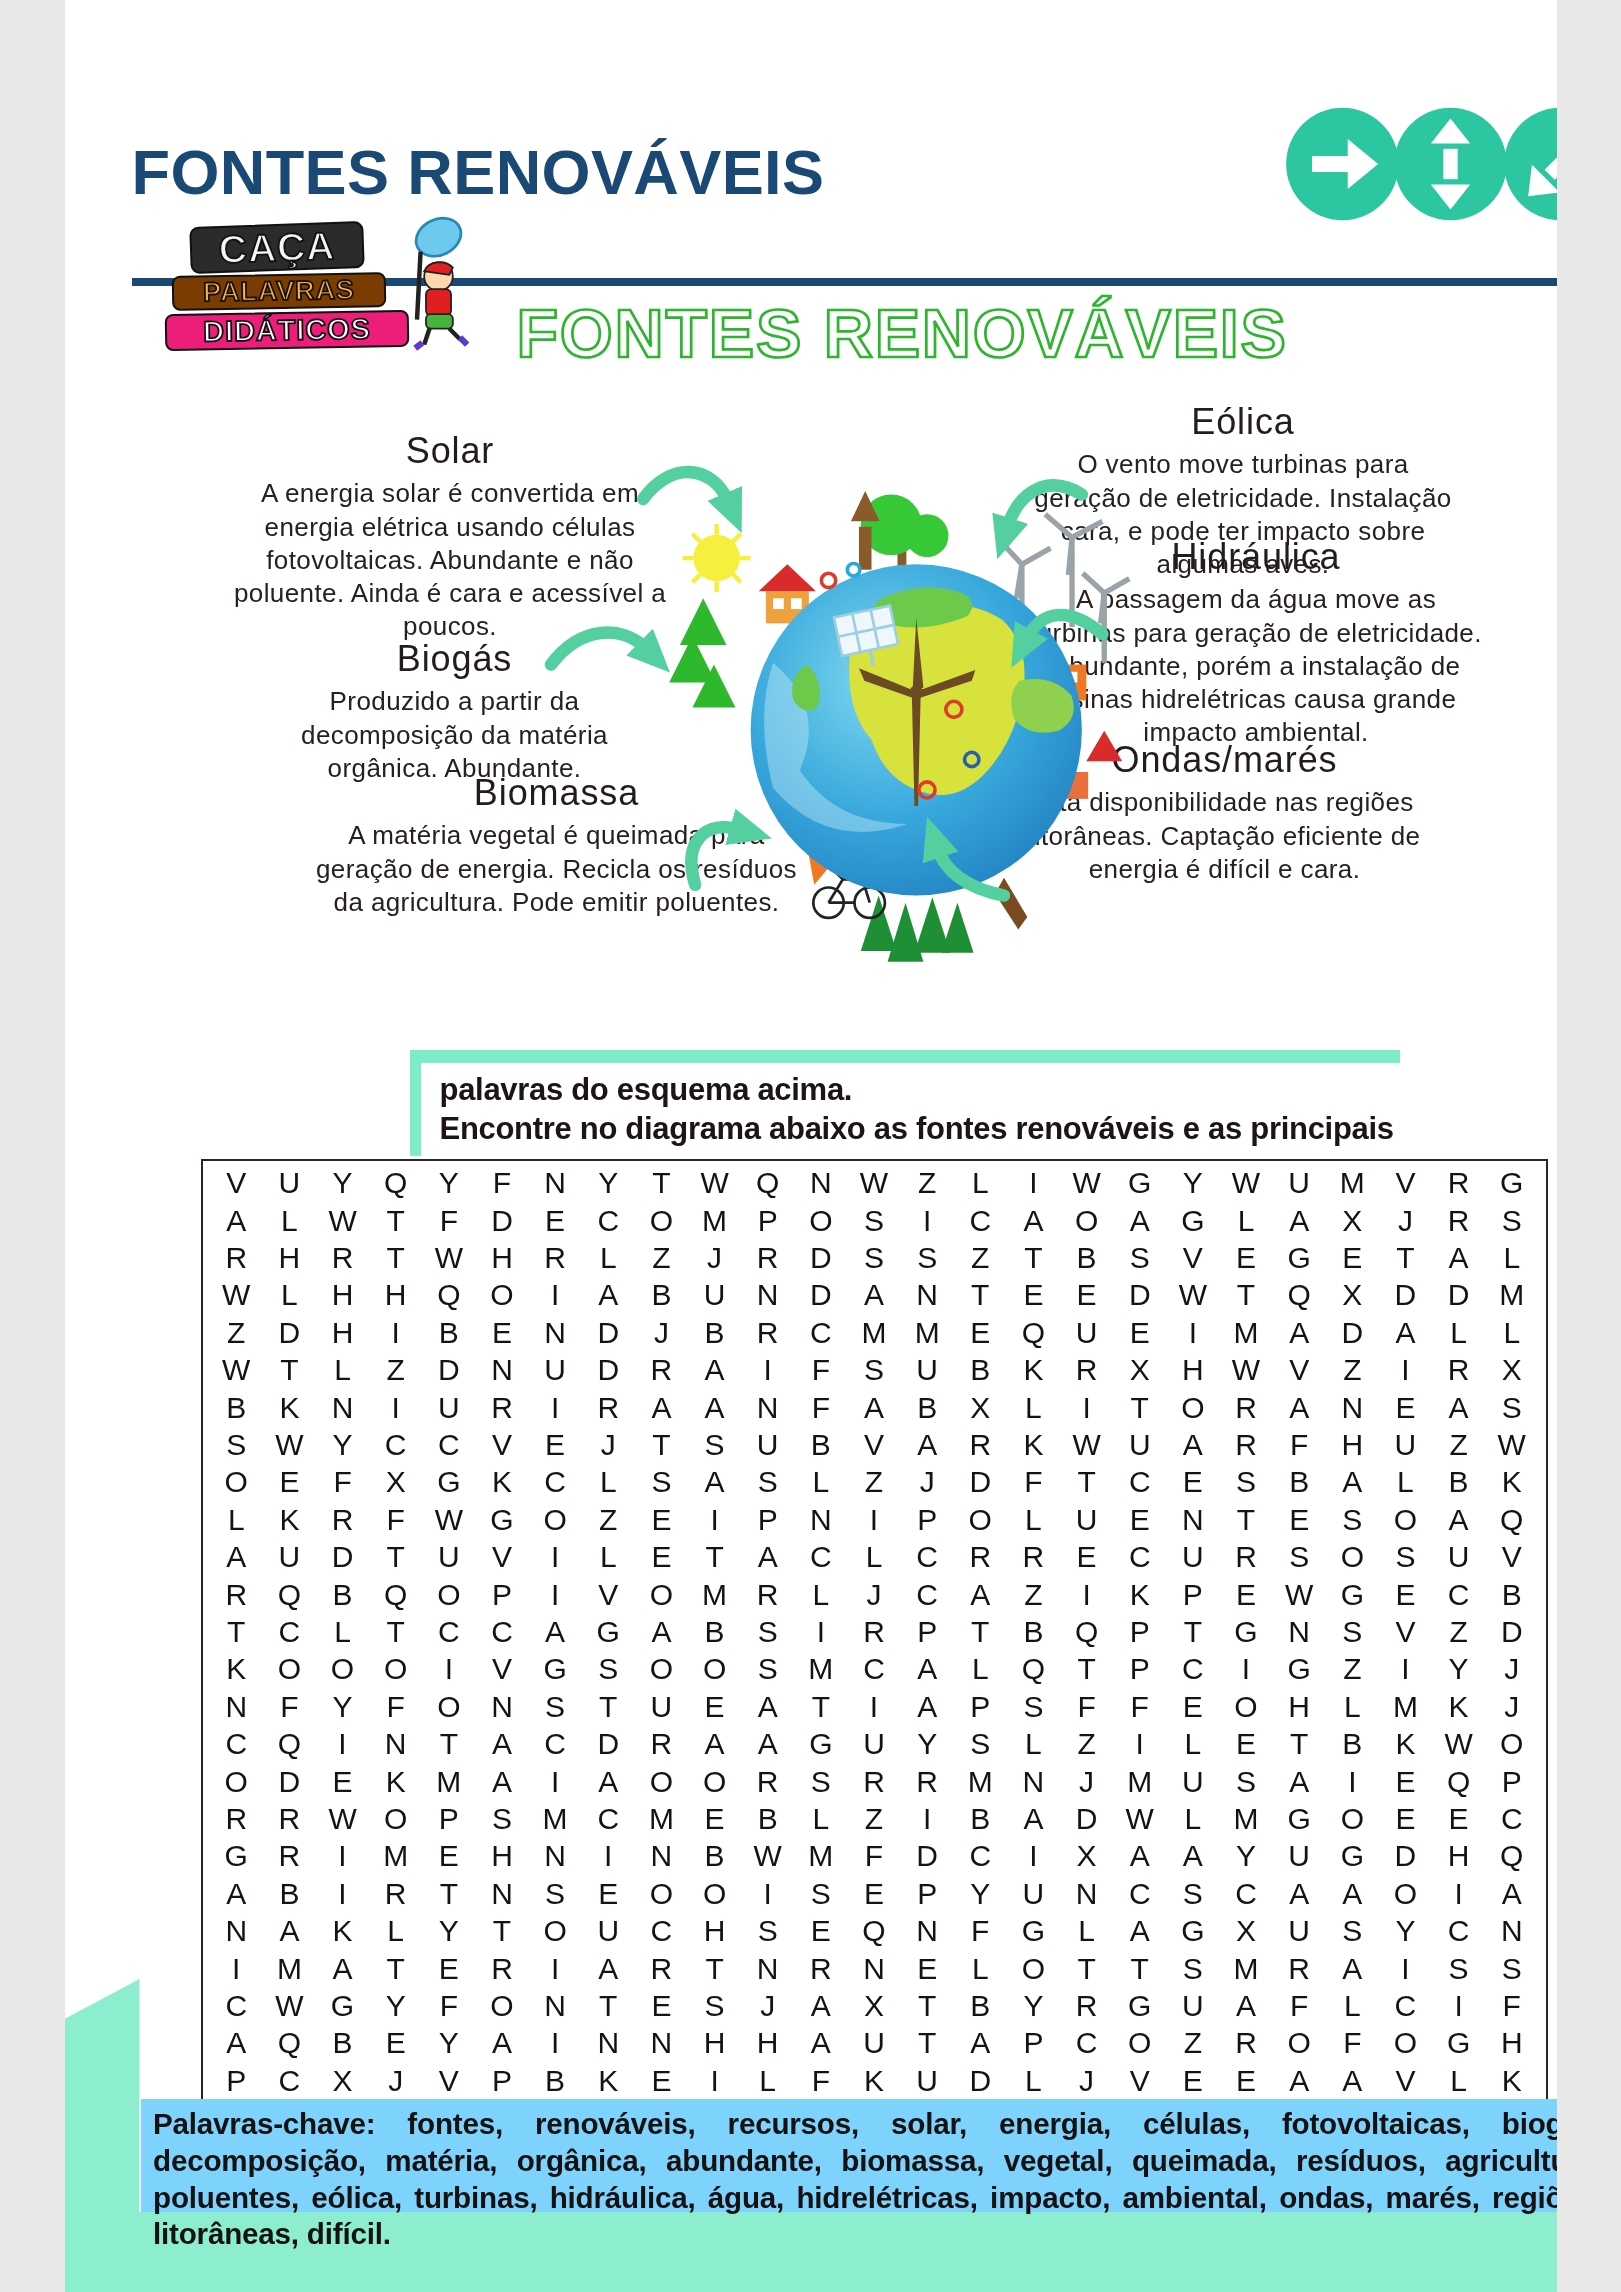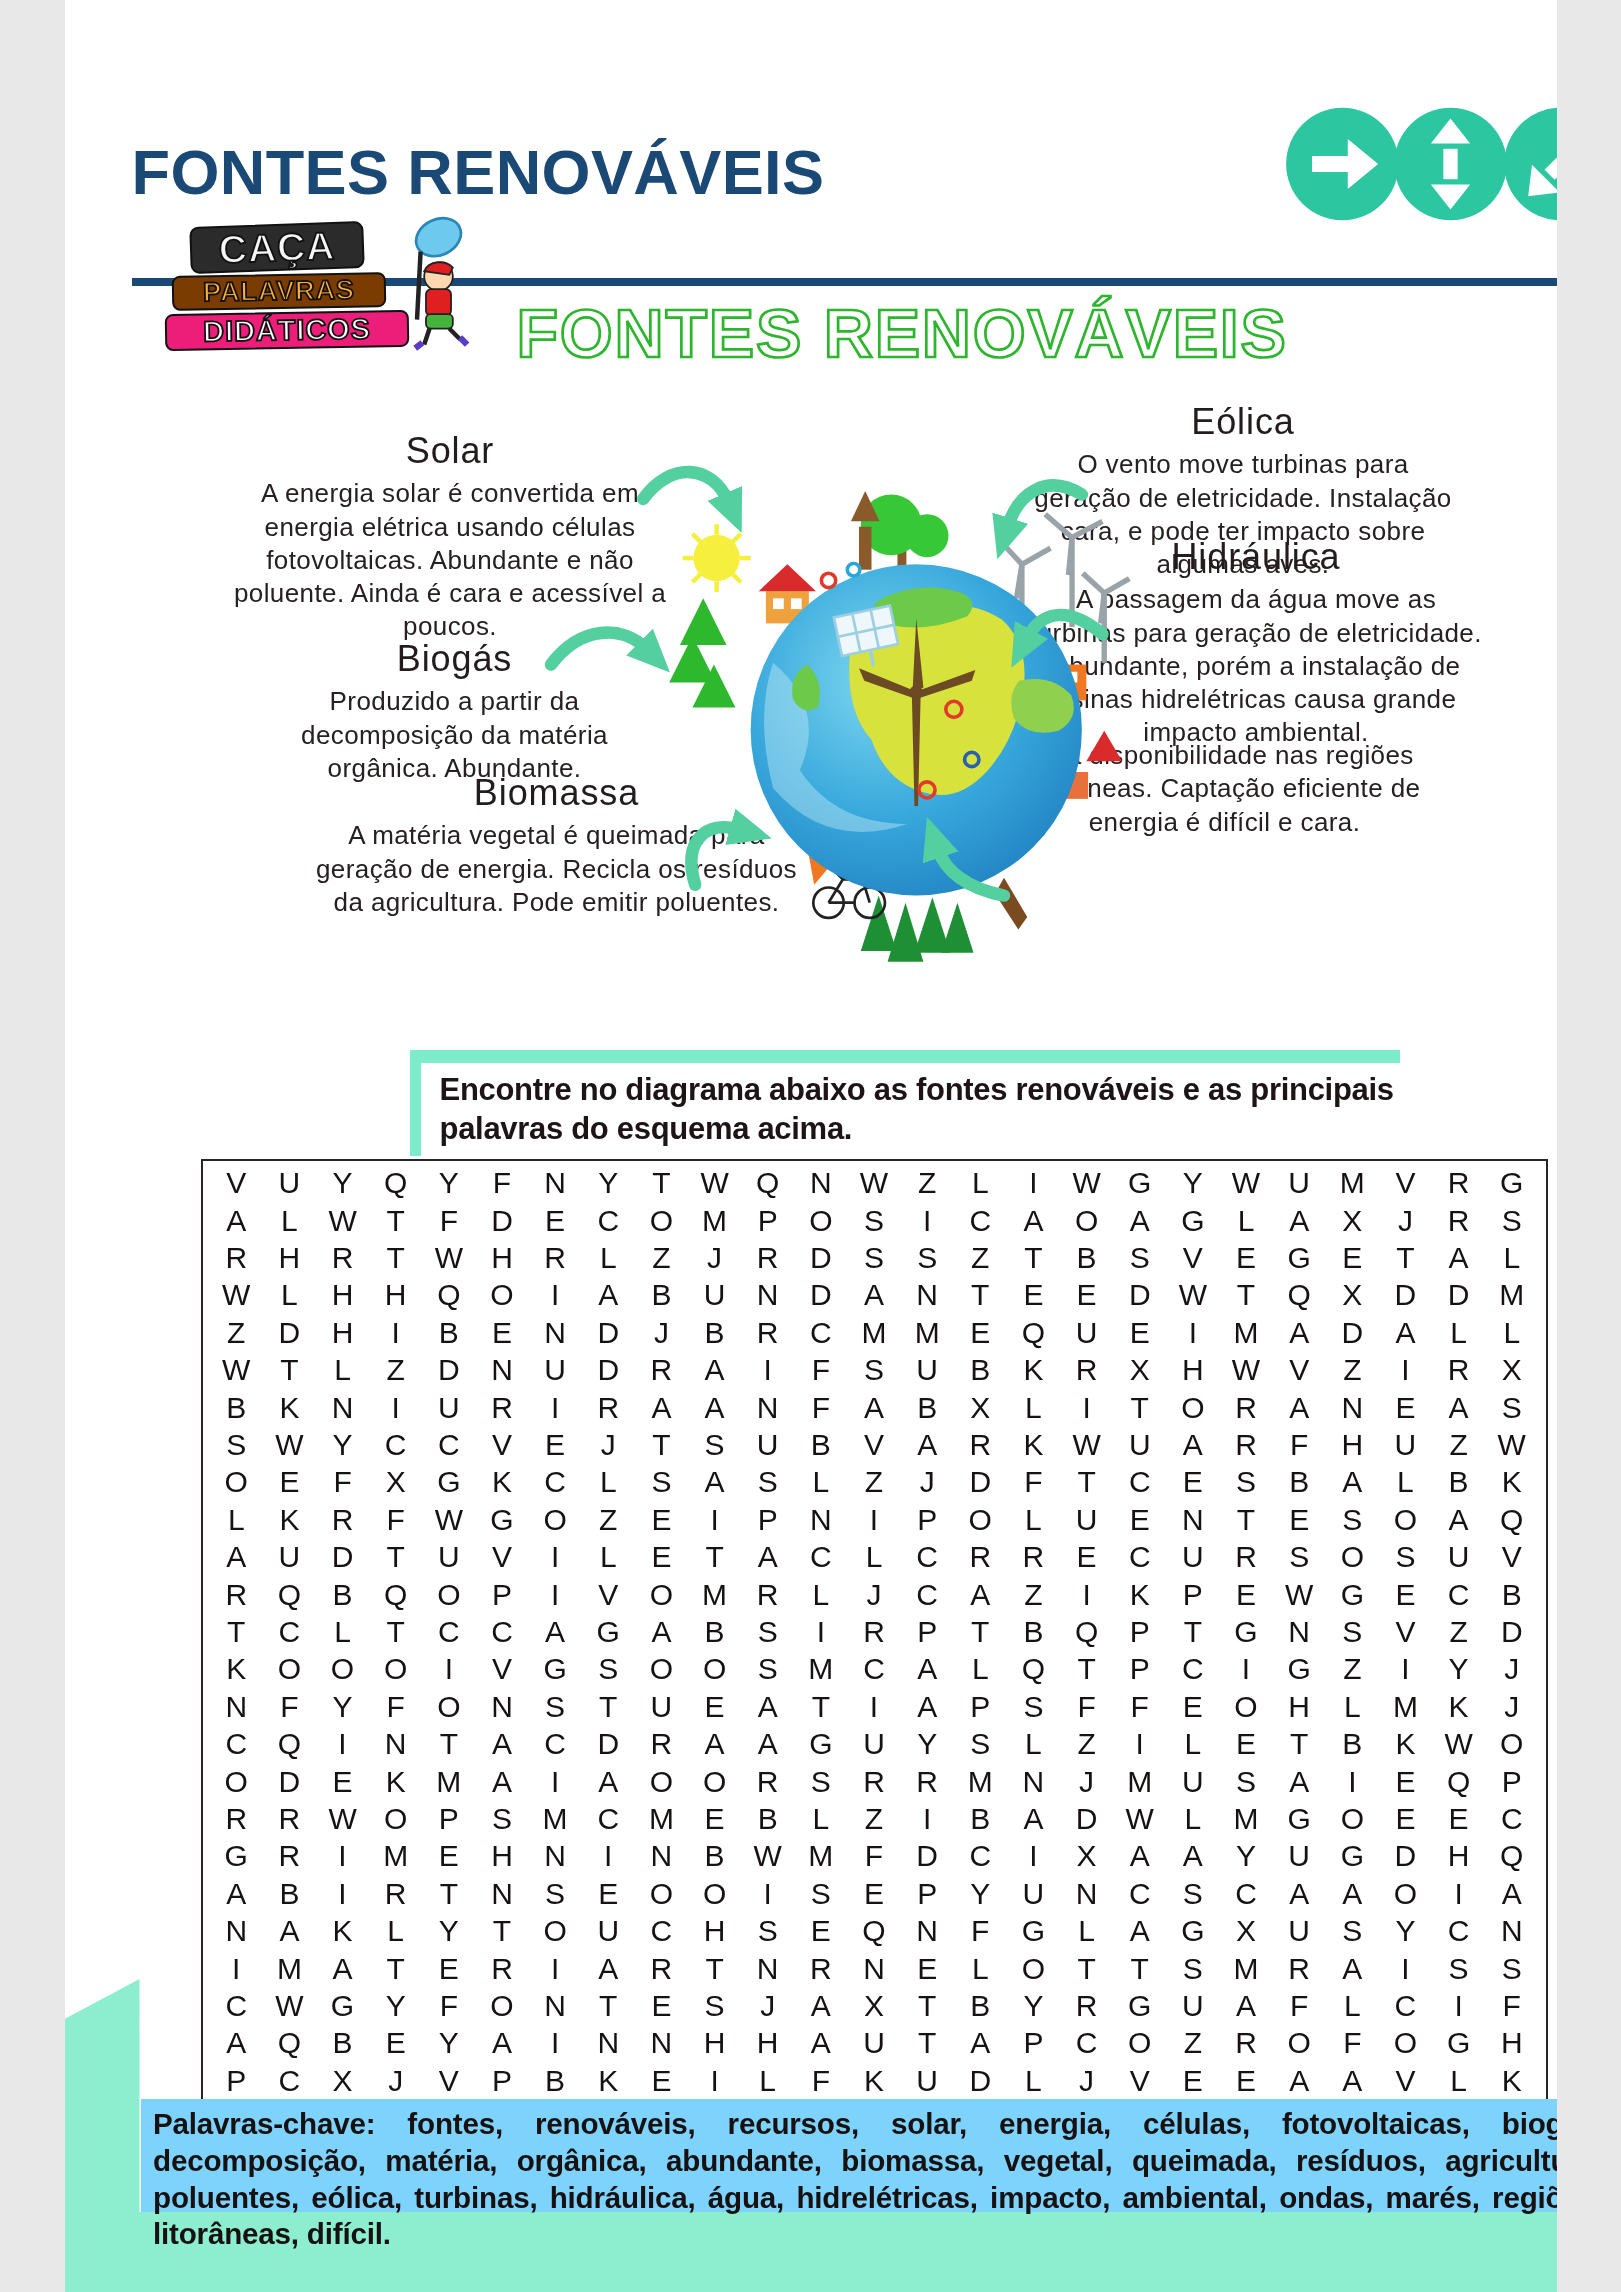--- a/index.html
+++ b/index.html
@@ -134,20 +134,21 @@
   </div>
   <div class="src src-eolica">
     <h3>Eólica</h3>
     <p>O vento move turbinas para geração de eletricidade. Instalação cara, e pode ter impacto sobre algumas aves.</p>
   </div>
   <div class="src src-hidraulica">
     <h3>Hidráulica</h3>
     <p>A passagem da água move as turbinas para geração de eletricidade. Abundante, porém a instalação de usinas hidrelétricas causa grande impacto ambiental.</p>
   </div>
   <div class="src src-ondas">
+    <h3>Ondas/marés</h3>
     <p>Alta disponibilidade nas regiões litorâneas. Captação eficiente de energia é difícil e cara.</p>
   </div>
 
   <svg style="position:absolute;left:466px;top:439px;" width="681" height="555" viewBox="520 490 760 620">
     <defs>
       <radialGradient id="ocean" cx="40%" cy="35%" r="75%">
         <stop offset="0%" stop-color="#7fd8f0"></stop>
         <stop offset="55%" stop-color="#38a8dc"></stop>
         <stop offset="100%" stop-color="#1f7fc0"></stop>
       </radialGradient>
@@ -269,22 +270,22 @@
       <path d="M1135 552 C1096 528 1064 550 1052 588" marker-end="url(#ah)"></path>
       <path d="M1158 708 C1120 676 1090 682 1074 712" marker-end="url(#ah)"></path>
       <path d="M1048 1000 C1006 992 982 972 974 948" marker-end="url(#ah)"></path>
     </g>
   </svg>
 
   <div class="instruction">
     <div class="bar-top"></div>
     <div class="bar-left"></div>
     <div class="txt">
+      <div>palavras do esquema acima.</div>
       <div>Encontre no diagrama abaixo as fontes renováveis e as principais</div>
-      <div>palavras do esquema acima.</div>
     </div>
   </div>
 
   <div class="grid-box">
       <span class="cell">V</span>
       <span class="cell">U</span>
       <span class="cell">Y</span>
       <span class="cell">Q</span>
       <span class="cell">Y</span>
       <span class="cell">F</span>

